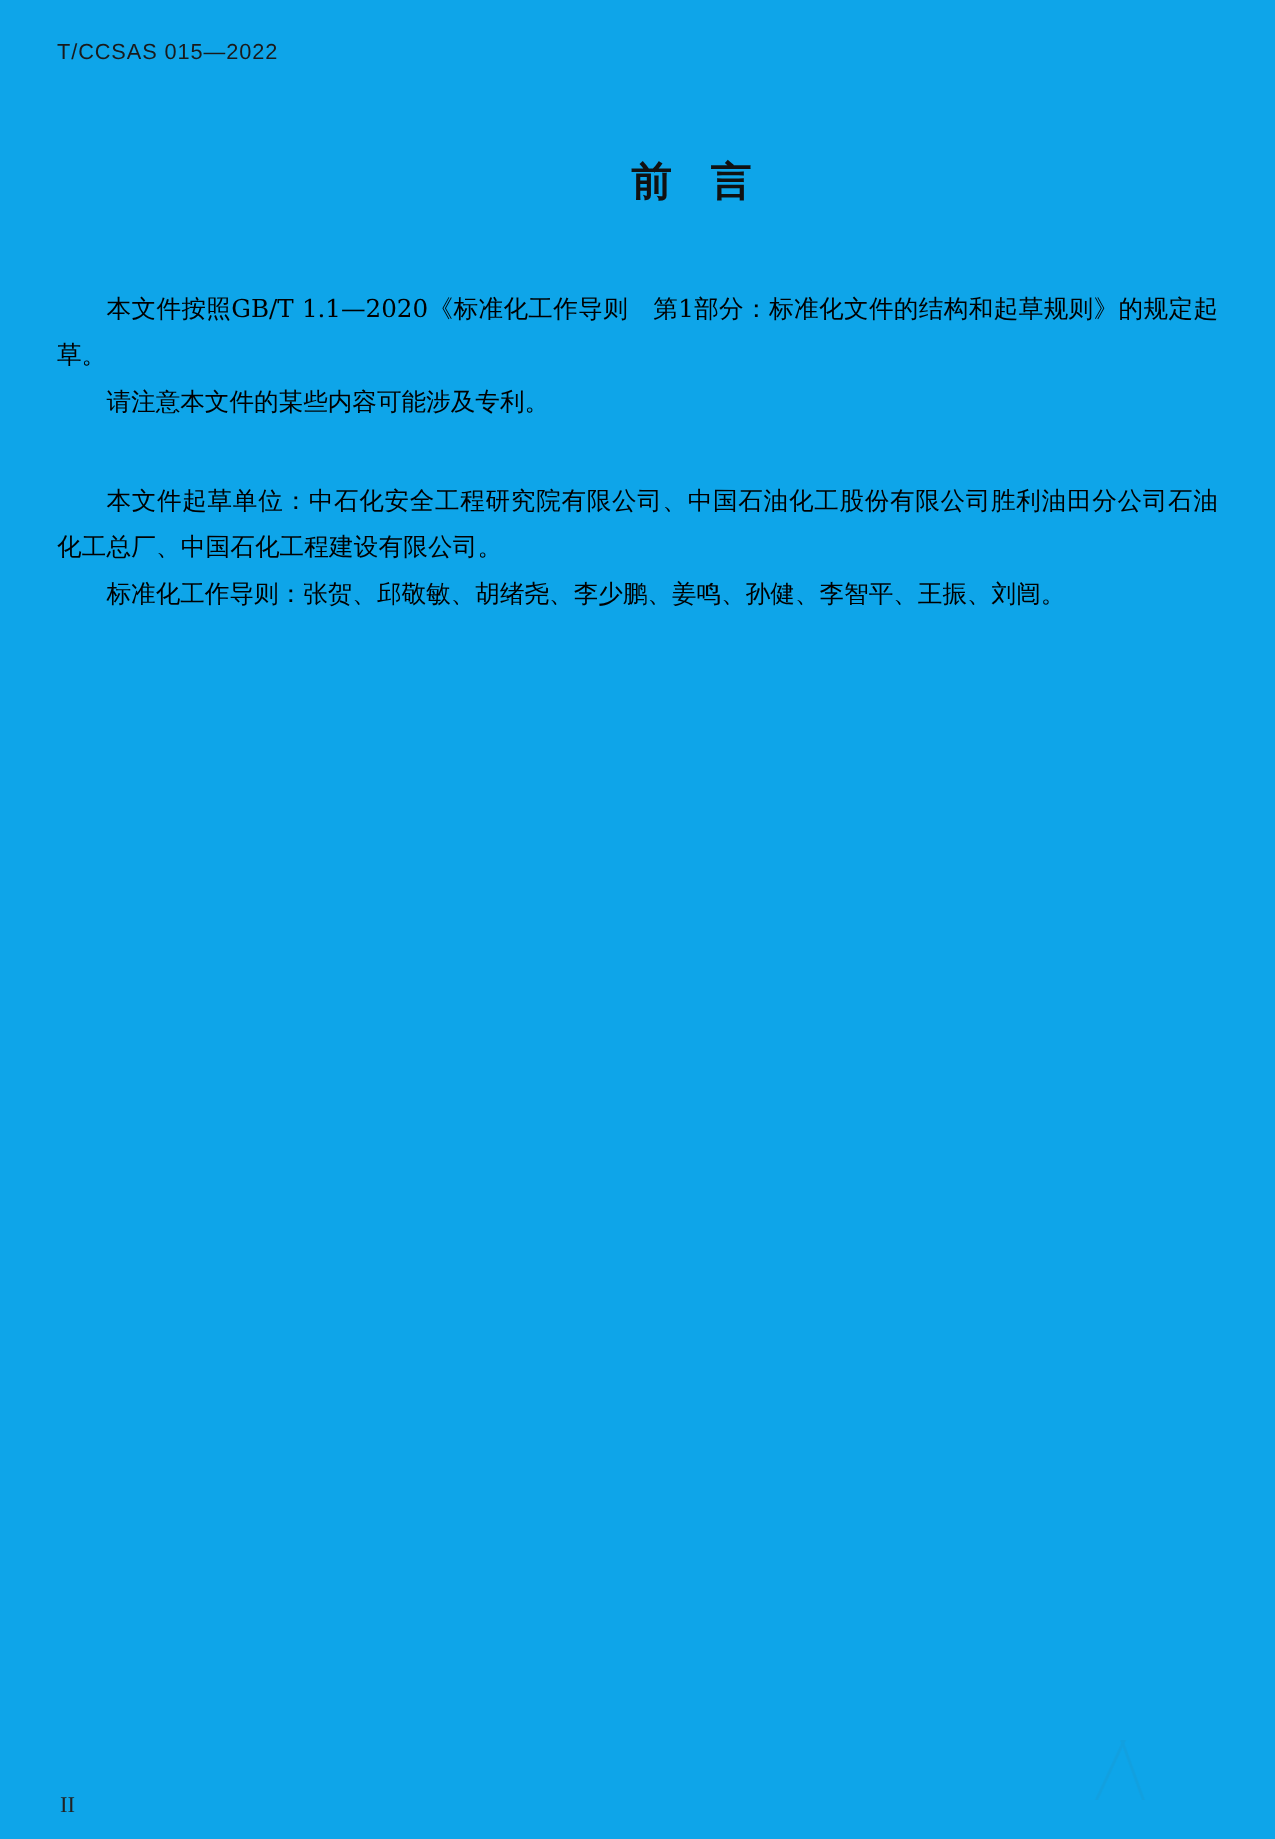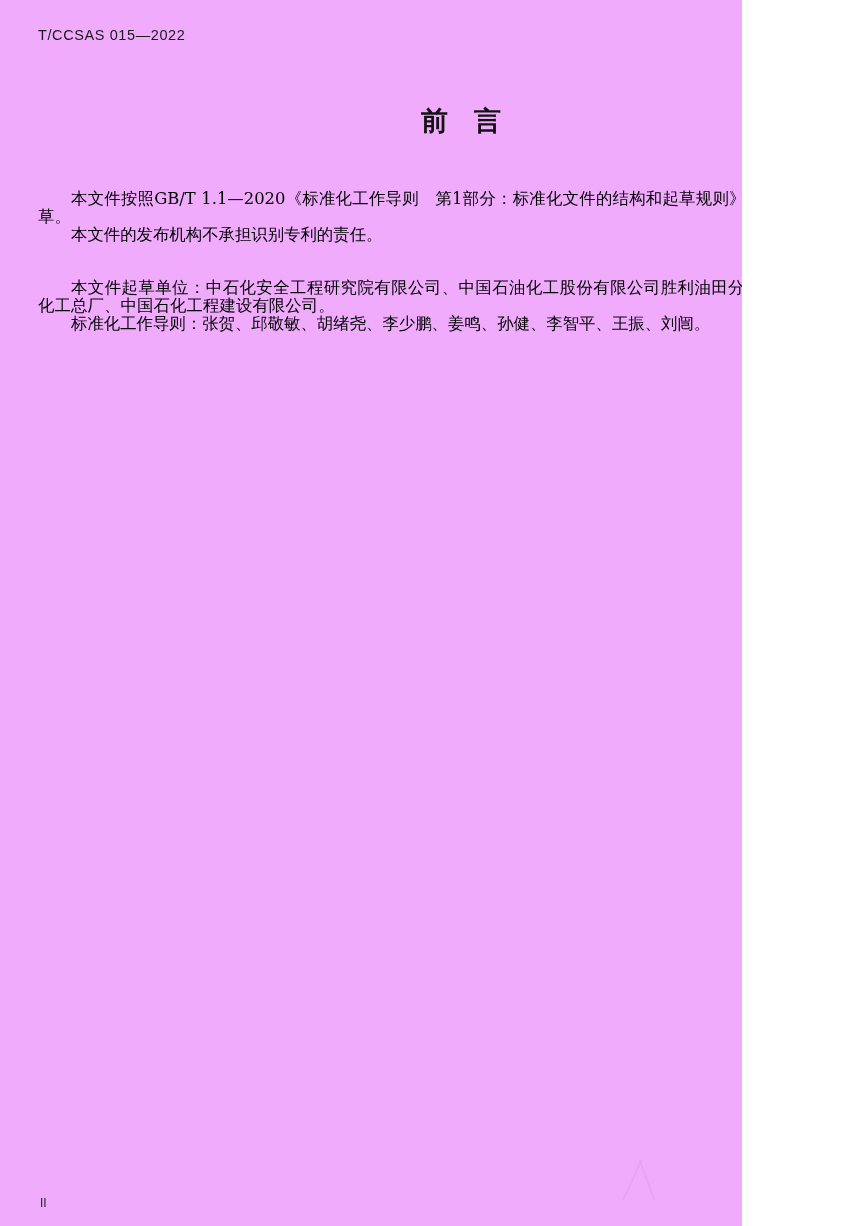--- a/index.html
+++ b/index.html
@@ -6,23 +6,23 @@
     margin: 0;
     padding: 0;
     background: #ffffff;
   }
   body {
     font-family: "Liberation Serif", serif;
     color: #000000;
   }
   .page {
     position: relative;
-    width: 742px;
+    width: 850px;
     height: 1226px;
-    background: #f0abfc;
+    background: #0ea5e9;
     overflow: hidden;
     box-sizing: border-box;
   }
   .header-code {
     position: absolute;
     top: 27px;
     left: 38px;
     font-family: "Liberation Sans", sans-serif;
     font-size: 14.5px;
     letter-spacing: 0.6px;
@@ -45,37 +45,37 @@
   }
   .body-block {
     position: absolute;
     top: 190px;
     left: 38px;
     width: 774px;
   }
   .para {
     font-family: "DejaVu Serif", serif;
     font-size: 16.4px;
-    line-height: 18px;
+    line-height: 31px;
     color: #000000;
     text-align: justify;
     text-justify: inter-ideograph;
     margin: 0;
     text-indent: 33px;
   }
   .para.tight {
     letter-spacing: 0.1px;
     margin-top: 35px;
   }
   .page-number {
     position: absolute;
     left: 40px;
     top: 1196px;
-    font-family: Liberation Sans, sans-serif;
-    font-size: 12px;
+    font-family: Liberation Serif, serif;
+    font-size: 15px;
     color: #222222;
   }
   .faint-mark {
     position: absolute;
     right: 62px;
     top: 1160px;
     width: 90px;
     height: 40px;
     opacity: 0.06;
     background:
@@ -88,21 +88,21 @@
 <body>
 
 <div class="page">
 
   <div class="header-code">T/CCSAS 015—2022</div>
 
   <div class="doc-title">前言</div>
 
   <div class="body-block">
     <p class="para">本文件按照GB/T 1.1—2020《标准化工作导则　第1部分：标准化文件的结构和起草规则》的规定起草。</p>
-    <p class="para">本文件的发布机构不承担识别专利的责任。</p>
+    <p class="para">请注意本文件的某些内容可能涉及专利。</p>
     <p class="para tight">本文件起草单位：中石化安全工程研究院有限公司、中国石油化工股份有限公司胜利油田分公司石油化工总厂、中国石化工程建设有限公司。</p>
     <p class="para">标准化工作导则：张贺、邱敬敏、胡绪尧、李少鹏、姜鸣、孙健、李智平、王振、刘闿。</p>
   </div>
 
   <div class="faint-mark"></div>
 
   <div class="page-number">II</div>
 </div>
 
 </body></html>

